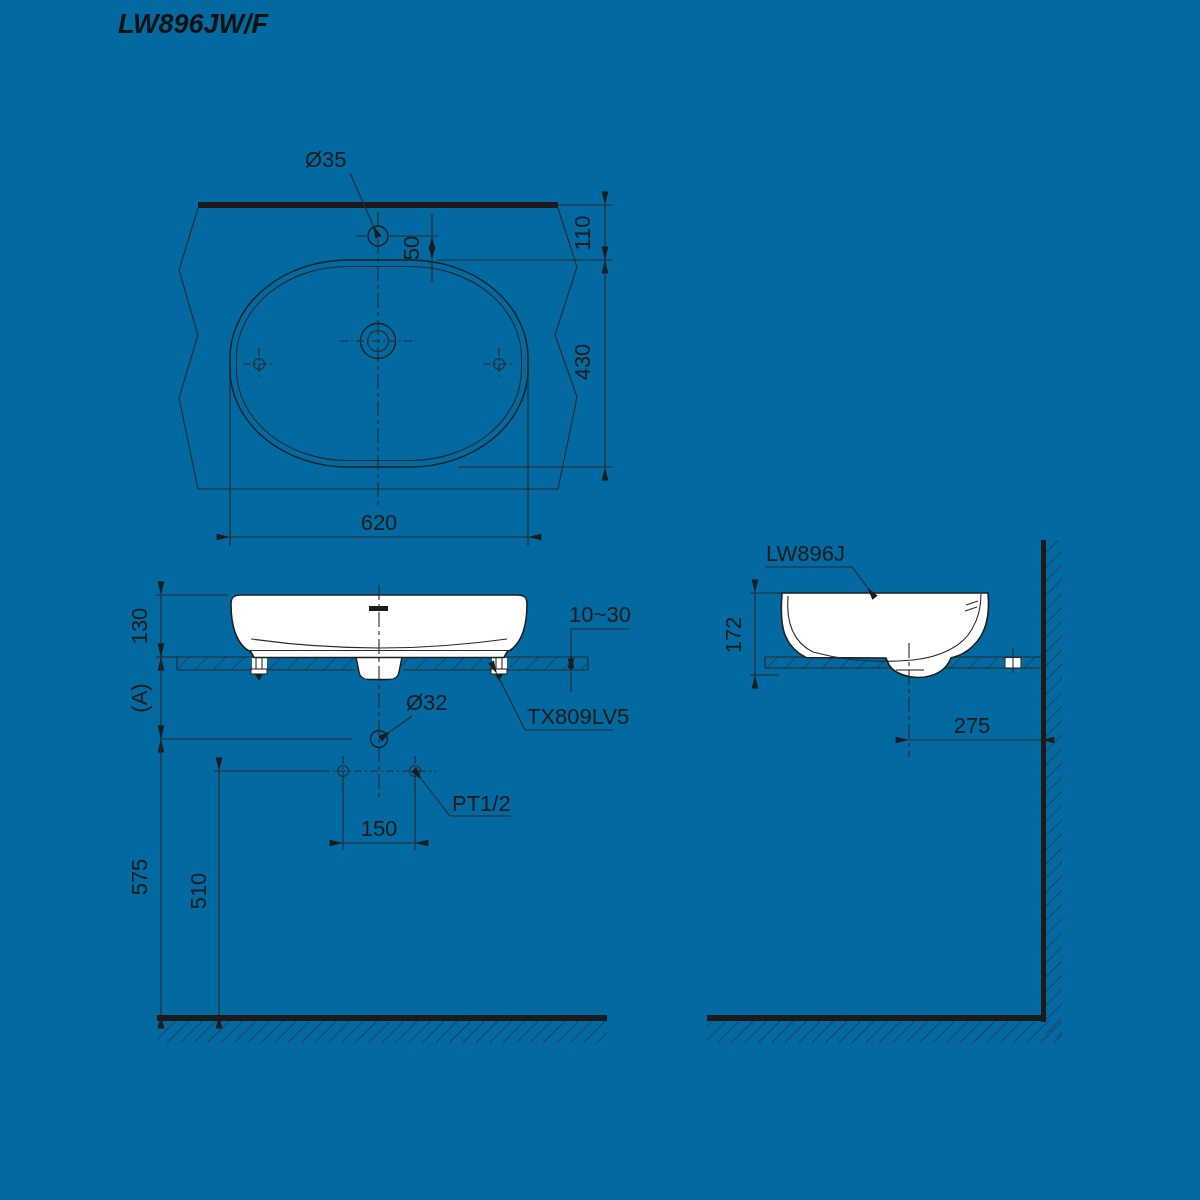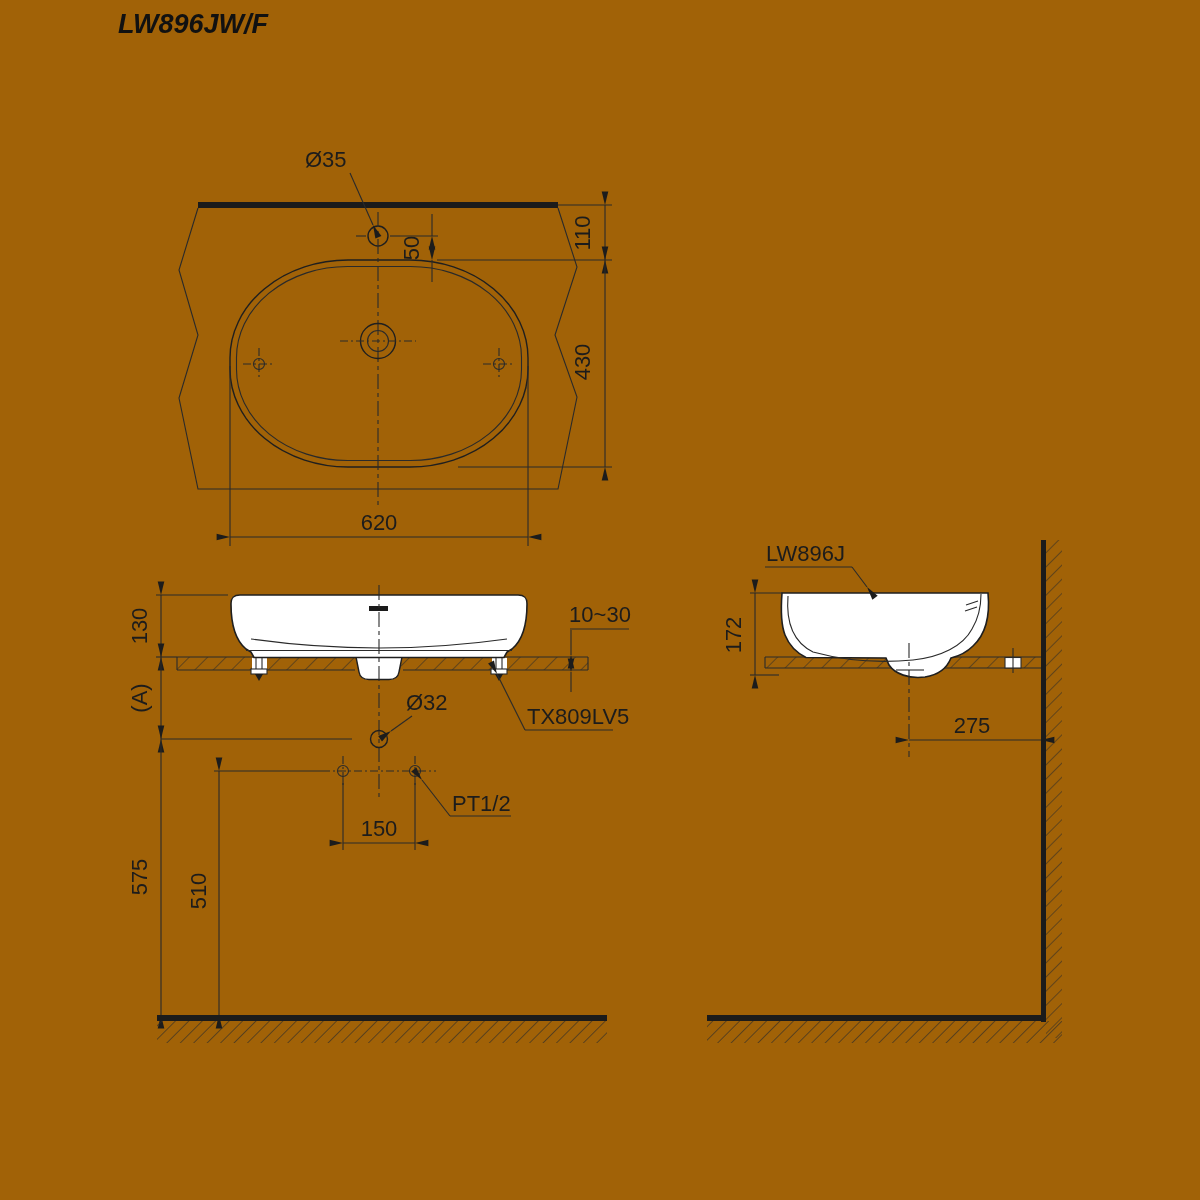--- a/index.html
+++ b/index.html
@@ -1,16 +1,16 @@
 <!DOCTYPE html>
 <html><head>
 <meta charset="utf-8">
 <style>
   html,body{margin:0;padding:0;background:#fff;}
-  #canvas{width:1200px;height:1200px;background:#a16207;position:relative;overflow:hidden;}
+  #canvas{width:1200px;height:1200px;background:#0369a1;position:relative;overflow:hidden;}
   .t{font-family:"Liberation Sans","DejaVu Sans",sans-serif;font-size:22px;fill:#1c1c1c;}
   .title-t{font-family:"Liberation Sans","DejaVu Sans",sans-serif;font-size:27px;font-weight:bold;font-style:italic;fill:#111;}
   .ln{stroke:#2a2a2a;stroke-width:1.1;fill:none;}
   .lw{stroke:#1f1f1f;stroke-width:1.6;fill:none;}
   .lm{stroke:#1f1f1f;stroke-width:1.4;fill:none;}
   .cl{stroke:#2a2a2a;stroke-width:1.1;fill:none;stroke-dasharray:15 4 4 4;}
   .cs{stroke:#2a2a2a;stroke-width:1.1;fill:none;stroke-dasharray:8 3 2 3;}
   .thick{fill:#1b1b1b;stroke:none;}
   .wfill{fill:#ffffff;}
   .dim{stroke:#2a2a2a;stroke-width:1.1;fill:none;}

